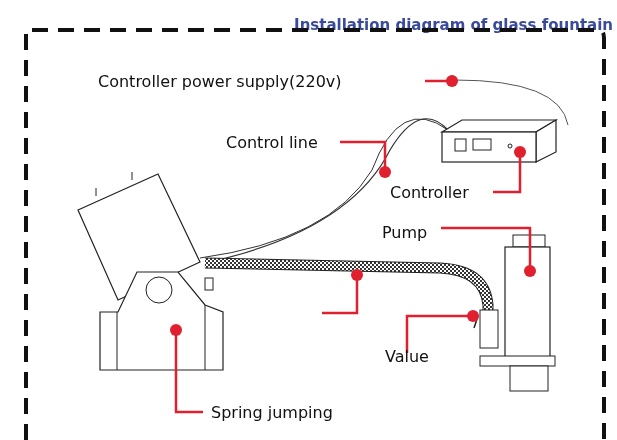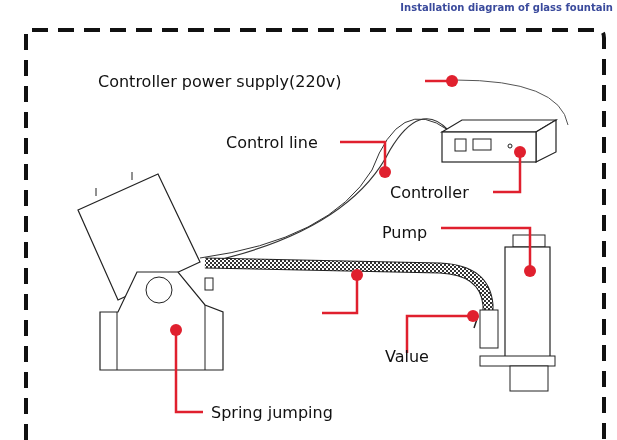--- a/index.html
+++ b/index.html
@@ -1,17 +1,17 @@
 <!DOCTYPE html>
 <html><head>
 <meta charset="utf-8">
 <style>
   html,body{margin:0;padding:0;background:#fff;}
   body{width:617px;height:440px;position:relative;overflow:hidden;font-family:"DejaVu Sans","Liberation Sans",sans-serif;}
-  #title{position:absolute;right:4px;top:2px;font-size:10px;font-weight:bold;color:#3a4a9c;white-space:nowrap;}
+  #title{position:absolute;right:4px;top:16px;font-size:15px;font-weight:bold;color:#3a4a9c;white-space:nowrap;}
   svg{position:absolute;left:0;top:0;}
   .lbl{font-family:"DejaVu Sans","Liberation Sans",sans-serif;font-size:16px;fill:#111;}
 </style>
 </head>
 <body>
 
 <div id="title">Installation diagram of glass fountain</div>
 
 <svg width="617" height="440" viewBox="0 0 617 440">
   <defs>

